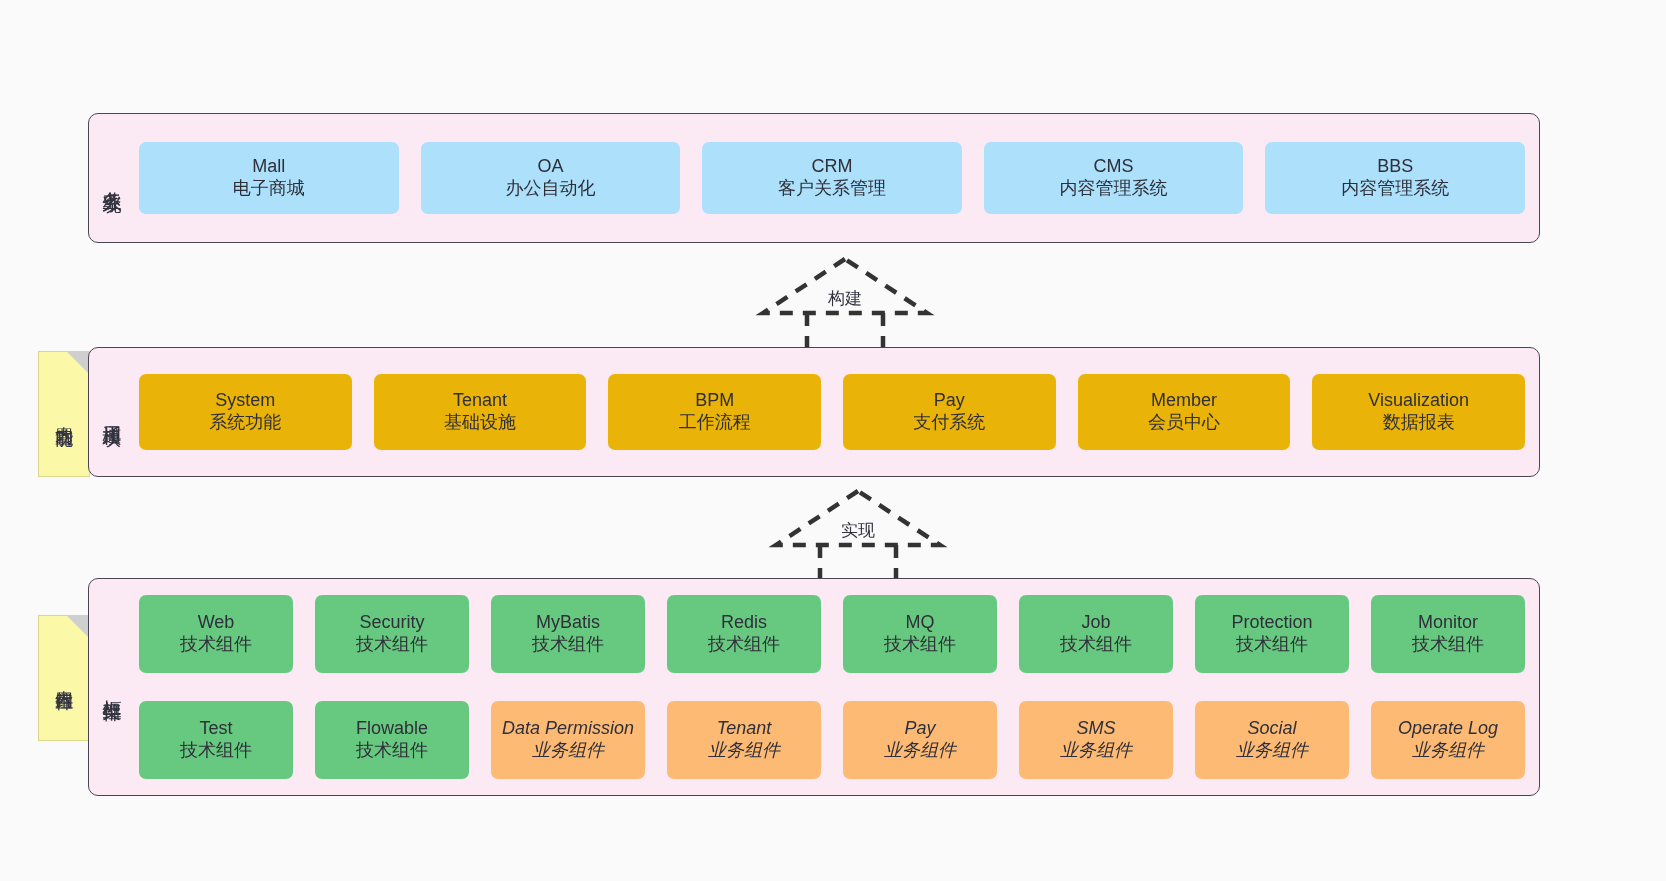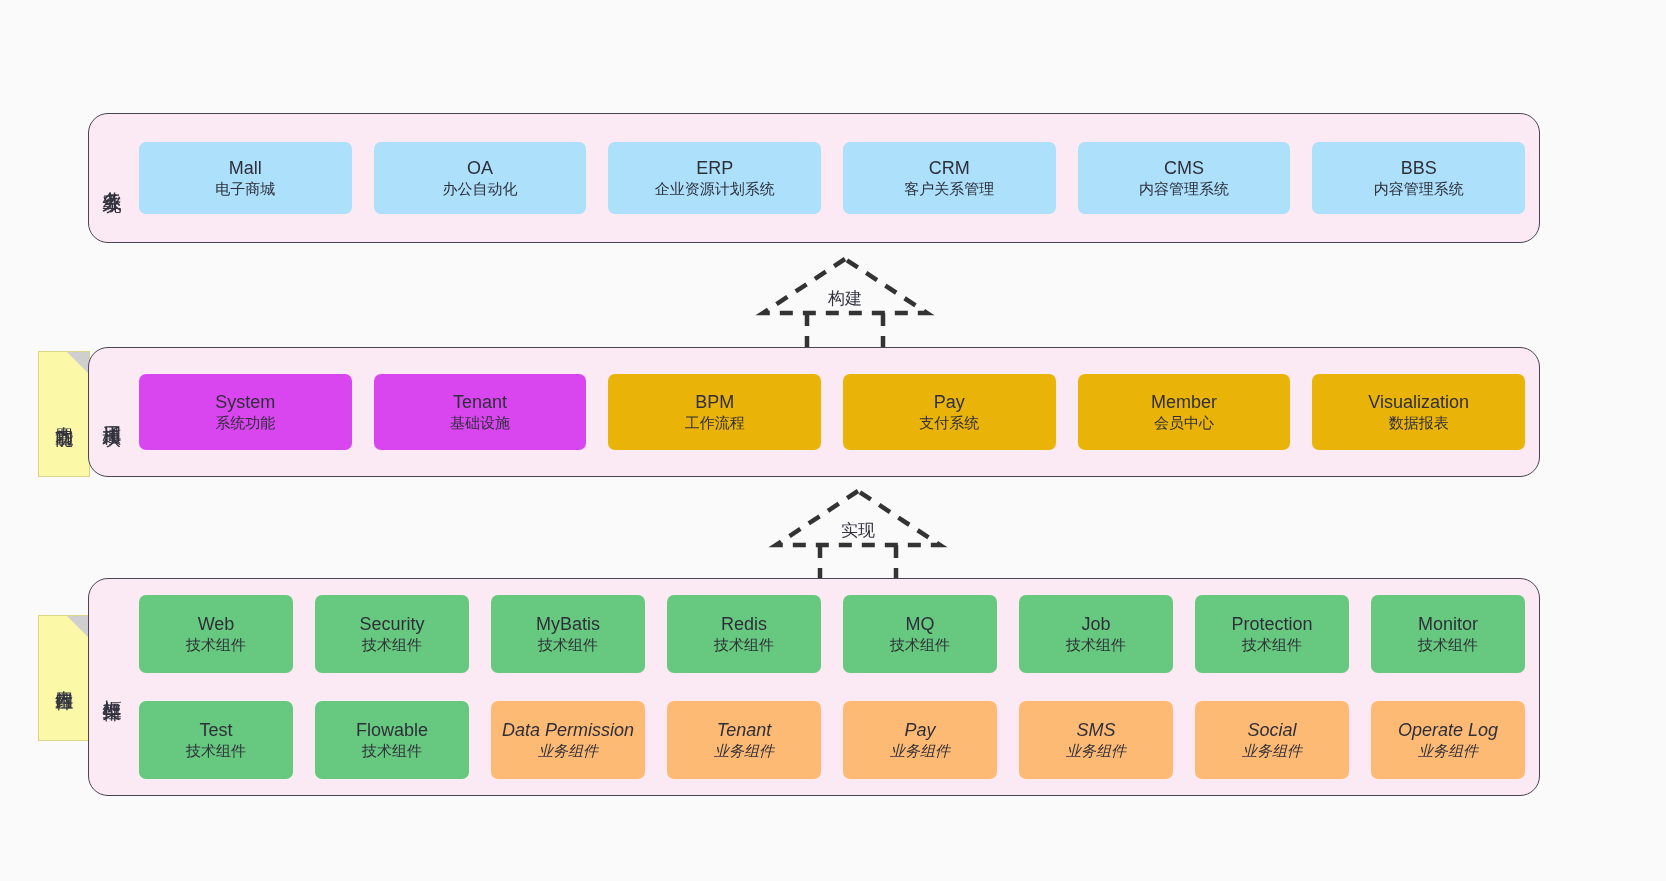--- a/index.html
+++ b/index.html
@@ -20,21 +20,21 @@
     position: absolute;
     inset: 0;
   }
 
   
   .band {
     position: absolute;
     box-sizing: border-box;
     background: #fbeaf4;
     border: 1.6px solid #4a4453;
-    border-radius: 20px;
+    border-radius: 10px;
     display: flex;
     align-items: stretch;
   }
   .band-title {
     flex: 0 0 auto;
     width: 46px;
     display: flex;
     align-items: center;
     justify-content: center;
     font-size: 19px;
@@ -68,27 +68,27 @@
     text-align: center;
     line-height: 1.22;
     padding: 6px 4px;
     box-sizing: border-box;
   }
   .cell .t1 {
     font-size: 18px;
     color: #2f2f3a;
   }
   .cell .t2 {
-    font-size: 15px;
+    font-size: 18px;
     color: #2f2f3a;
   }
 
   
   .c-blue       { background: #ace0fb; }
-  .c-red        { background: #d946ef; }
+  .c-red        { background: #eab308; }
   .c-pink       { background: #eab308; }
   .c-green      { background: #66c97f; }
   .c-greenlight { background: #fdba74; font-style: italic; }
 
   
   #band-business  { left: 88px;  top: 113px; width: 1452px; height: 130px; }
   #band-business .row { height: 72px; }
 
   #band-common    { left: 88px;  top: 347px; width: 1452px; height: 130px; }
   #band-common .row { height: 76px; }
@@ -161,24 +161,20 @@
         <div class="cell c-blue">
           <span class="t1">Mall</span>
           <span class="t2">电子商城</span>
         </div>
 
         <div class="cell c-blue">
           <span class="t1">OA</span>
           <span class="t2">办公自动化</span>
         </div>
 
-        <div class="cell c-blue">
-          <span class="t1">ERP</span>
-          <span class="t2">企业资源计划系统</span>
-        </div>
 
         <div class="cell c-blue">
           <span class="t1">CRM</span>
           <span class="t2">客户关系管理</span>
         </div>
 
         <div class="cell c-blue">
           <span class="t1">CMS</span>
           <span class="t2">内容管理系统</span>
         </div>

